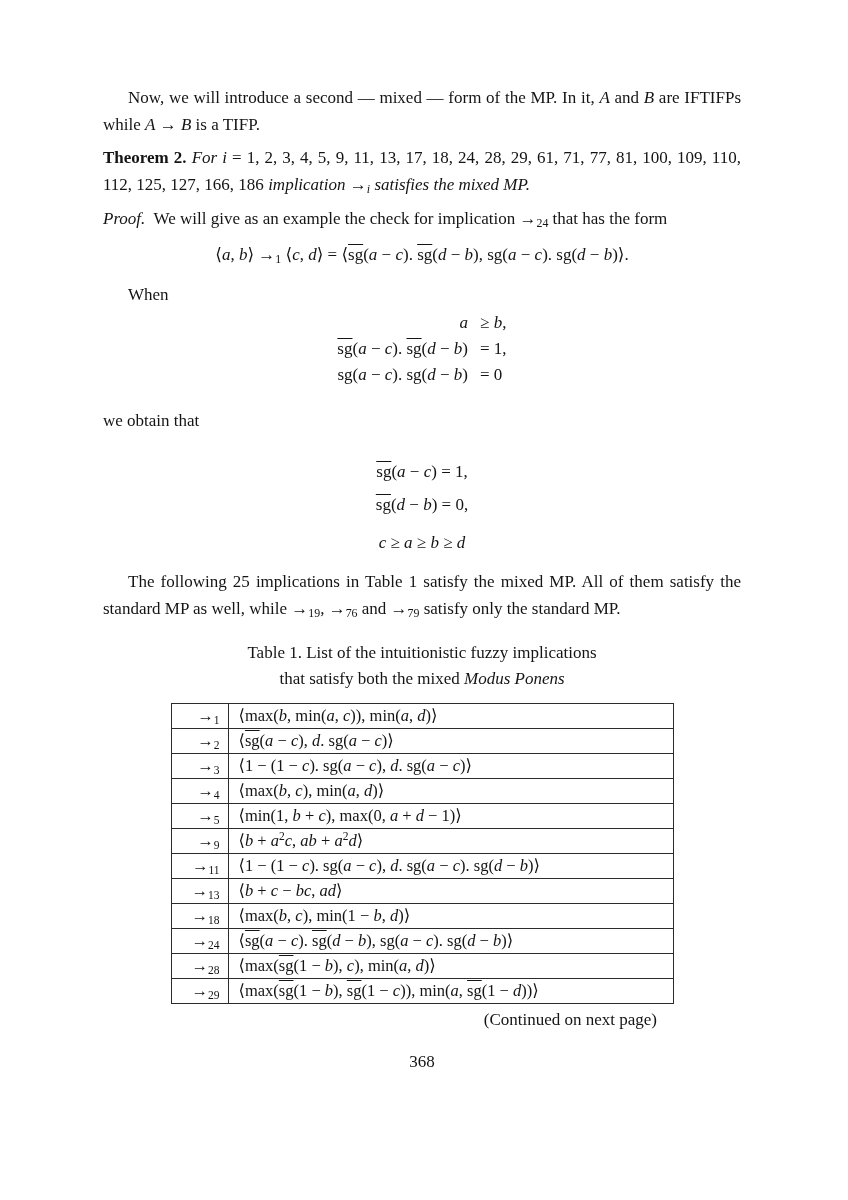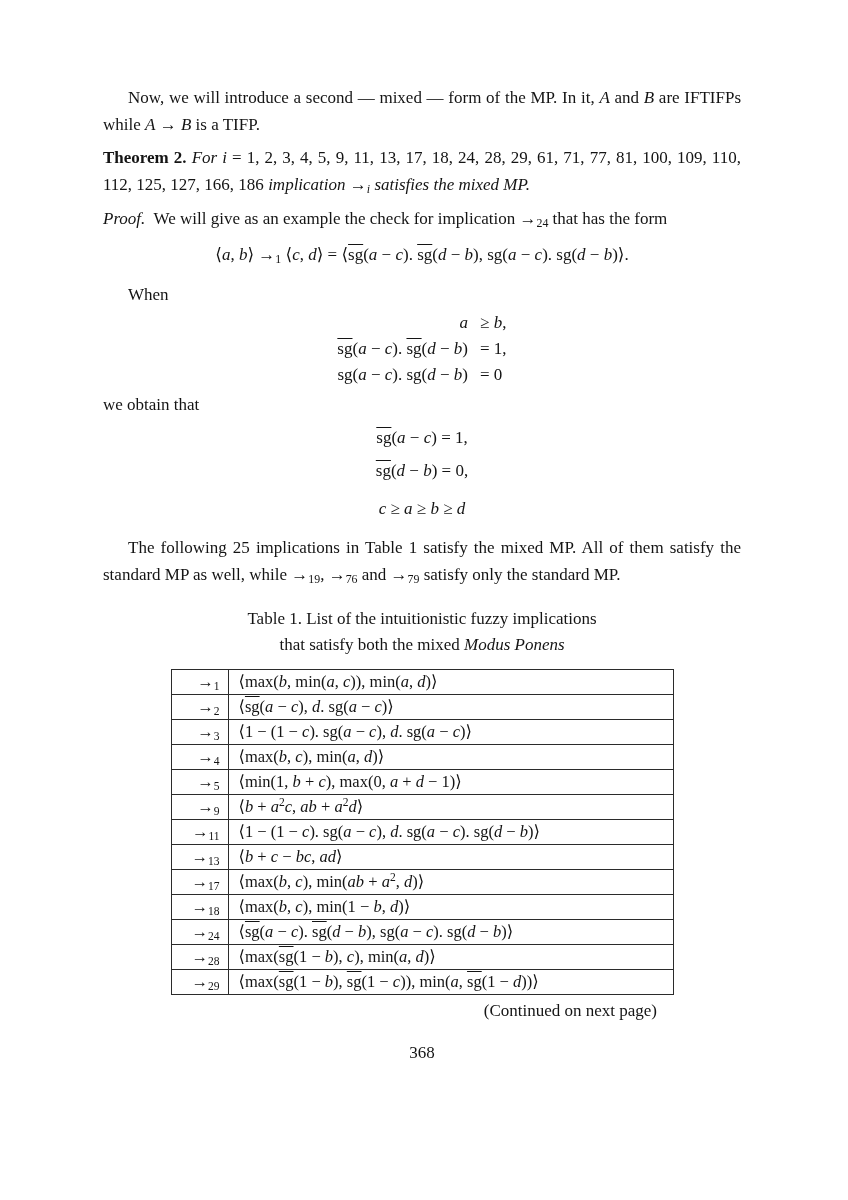--- a/index.html
+++ b/index.html
@@ -31,22 +31,22 @@
   .align-block {
     display: grid;
     grid-template-columns: max-content max-content;
     column-gap: 12px;
     width: max-content;
     margin: 2px auto 0 auto;
     line-height: 26px;
   }
   .al-lhs { text-align: right; }
   .al-rhs { text-align: left; }
-  .mt-obtain { margin-top: 3px; }
-  .eq-sg1 { margin-top: 6px; }
+  .mt-obtain { margin-top: 19px; }
+  .eq-sg1 { margin-top: 24px; }
   .eq-sg2 { margin-top: 6px; }
   .mt-ie { margin-top: 6px; }
   .eq-chain { margin-top: 11px; }
   .qed-line {
     margin-top: 11px;
     display: flex;
     align-items: center;
     justify-content: space-between;
   }
   .qed {
@@ -149,24 +149,20 @@
         </tr>
         <tr>
           <td class="c1">→<sub>11</sub></td>
           <td class="c2">⟨1 − (1 − <i>c</i>). sg(<i>a</i> − <i>c</i>), <i>d</i>. sg(<i>a</i> − <i>c</i>). sg(<i>d</i> − <i>b</i>)⟩</td>
         </tr>
         <tr>
           <td class="c1">→<sub>13</sub></td>
           <td class="c2">⟨<i>b</i> + <i>c</i> − <i>bc</i>, <i>ad</i>⟩</td>
         </tr>
         <tr>
-          <td class="c1">→<sub>17</sub></td>
-          <td class="c2">⟨max(<i>b</i>, <i>c</i>), min(<i>ab</i> + <i>a</i><sup>2</sup>, <i>d</i>)⟩</td>
-        </tr>
-        <tr>
           <td class="c1">→<sub>18</sub></td>
           <td class="c2">⟨max(<i>b</i>, <i>c</i>), min(1 − <i>b</i>, <i>d</i>)⟩</td>
         </tr>
         <tr>
           <td class="c1">→<sub>24</sub></td>
           <td class="c2">⟨<span class="ov">sg</span>(<i>a</i> − <i>c</i>). <span class="ov">sg</span>(<i>d</i> − <i>b</i>), sg(<i>a</i> − <i>c</i>). sg(<i>d</i> − <i>b</i>)⟩</td>
         </tr>
         <tr>
           <td class="c1">→<sub>28</sub></td>
           <td class="c2">⟨max(<span class="ov">sg</span>(1 − <i>b</i>), <i>c</i>), min(<i>a</i>, <i>d</i>)⟩</td>

